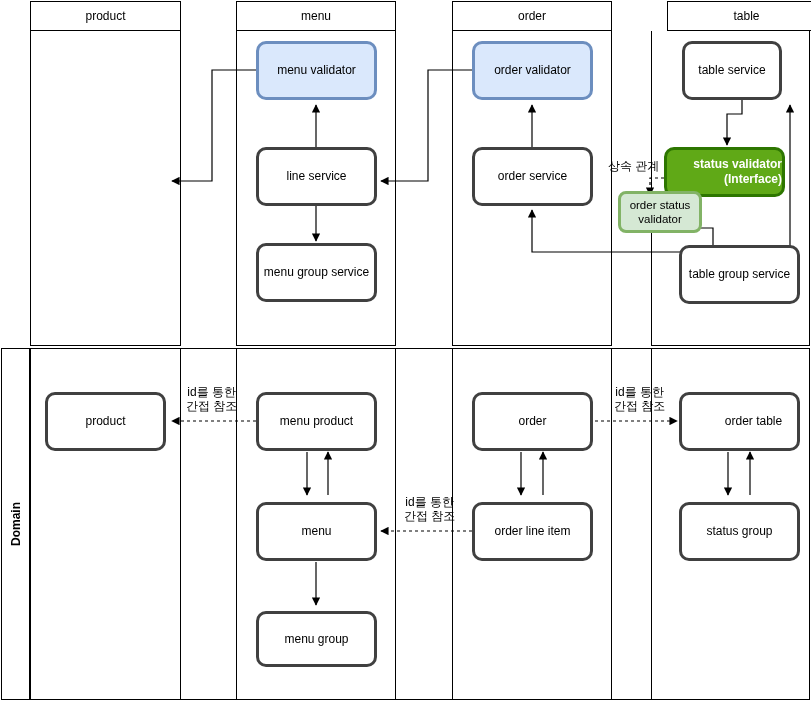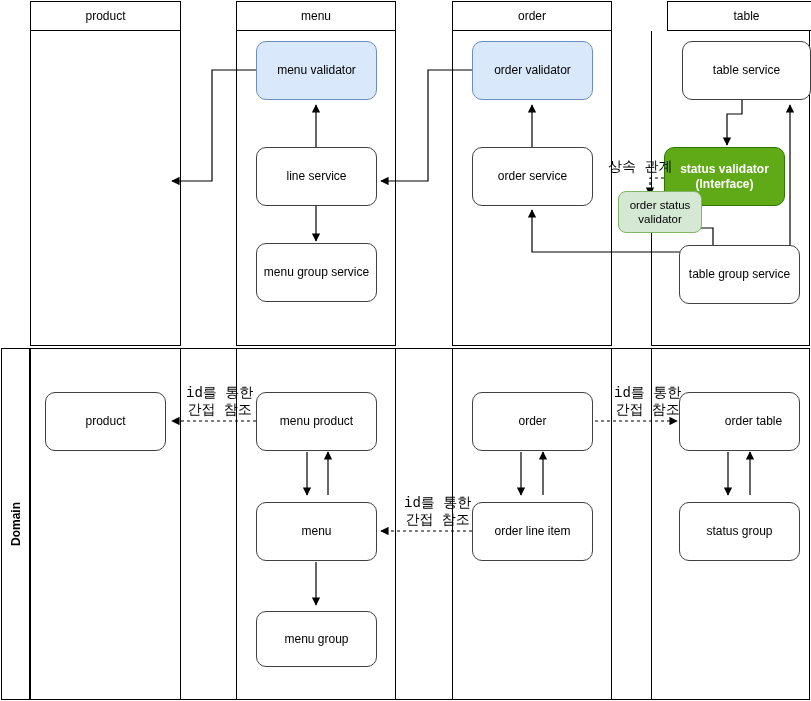--- a/index.html
+++ b/index.html
@@ -20,21 +20,21 @@
   #svg-layer {
     position: absolute;
     left: 0;
     top: 0;
     width: 811px;
     height: 701px;
   }
   .node {
     position: absolute;
     box-sizing: border-box;
-    border: 1px solid #404040;
+    border: 3px solid #404040;
     border-radius: 10px;
     background: #ffffff;
     display: flex;
     align-items: center;
     justify-content: center;
     text-align: center;
     font-size: 12px;
     color: #000000;
     line-height: 1.25;
     z-index: 5;
@@ -95,29 +95,28 @@
   }
   .pool-label span {
     transform: rotate(-90deg);
     white-space: nowrap;
     font-size: 12px;
     font-weight: bold;
     color: #000000;
   }
   .edge-label {
     position: absolute;
-    font-size: 14px;
+    font-size: 12px;
     color: #000000;
     text-align: center;
     line-height: 1.2;
     background: transparent;
     white-space: nowrap;
     z-index: 8;
     pointer-events: none;
-    font-family: Liberation Mono, monospace;
   }
 </style>
 </head>
 <body>
 
 <div id="canvas">
 
   <svg id="svg-layer" viewBox="0 0 811 701" xmlns="http://www.w3.org/2000/svg">
     <defs>
       <marker id="arrow" viewBox="0 0 10 10" refX="9" refY="5" markerWidth="7" markerHeight="7" orient="auto-start-reverse">
@@ -210,25 +209,25 @@
   </div>
 
   <div class="node blue" style="left:472px; top:41px; width:121px; height:59px;">
     <span>order validator</span>
   </div>
 
   <div class="node" style="left:472px; top:147px; width:121px; height:59px;">
     <span>order service</span>
   </div>
 
-  <div class="node" style="left:682px; top:41px; width:129px; height:59px;">
+  <div class="node" style="left:682px; top:41px; width:100px; height:59px;">
     <span>table service</span>
   </div>
 
-  <div class="node green-dark" style="left:664px; top:147px; width:121px; height:59px; flex-direction:column;">
+  <div class="node green-dark" style="left:664px; top:147px; width:121px; height:50px; flex-direction:column;align-items:flex-end;">
     <span>status validator</span>
     <span>(Interface)</span>
   </div>
 
   <div class="node green-light" style="left:618px; top:191px; width:84px; height:42px; flex-direction:column;">
     <span>order status</span>
     <span>validator</span>
   </div>
 
   <div class="node" style="left:679px; top:245px; width:121px; height:59px;text-align:center;">

